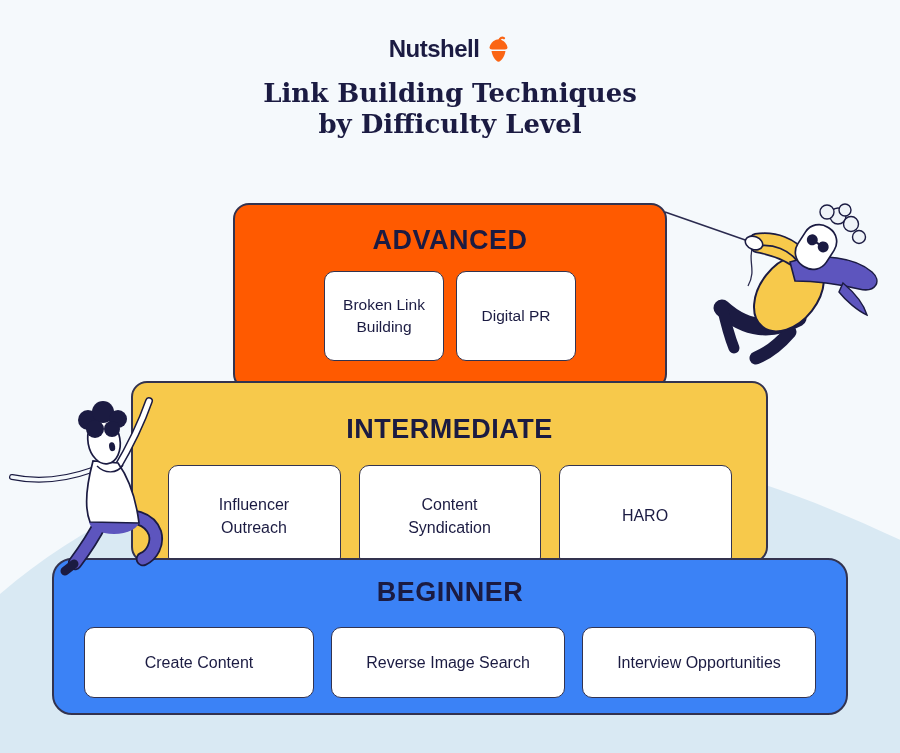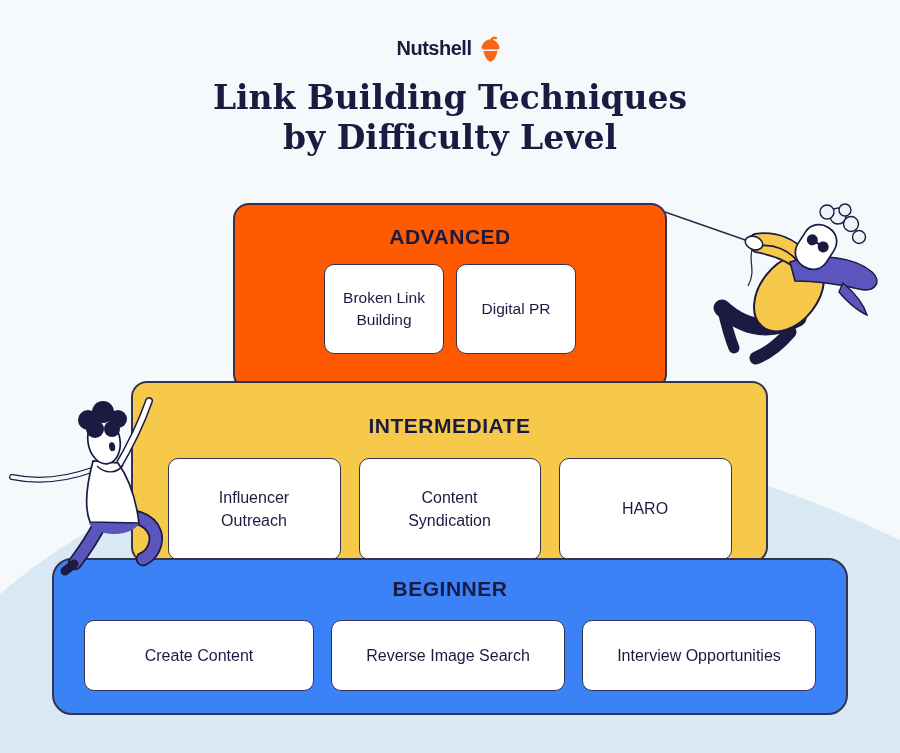--- a/index.html
+++ b/index.html
@@ -9,37 +9,37 @@
     font-family:"Liberation Sans", sans-serif;
   }
   svg.layer { position:absolute; left:0; top:0; pointer-events:none; }
 
   
   .logo-row {
     position:absolute; top:34px; left:0; width:100%;
     display:flex; justify-content:center; align-items:center; gap:7px;
   }
   .logo-text {
-    font-size:20px; font-weight:800; letter-spacing:-0.5px; color:#1B1B42;
+    font-size:24px; font-weight:800; letter-spacing:-0.5px; color:#1B1B42;
   }
   .acorn { width:25px; height:27px; margin-top:2px; }
   .main-title {
     position:absolute; top:78px; left:0; width:100%;
     text-align:center; color:#1B1B42;
     font-family:"DejaVu Serif", serif; font-weight:700;
-    font-size:33px; line-height:1.2;
+    font-size:26px; line-height:1.2;
   }
 
   
   .tier {
     position:absolute; box-sizing:border-box;
     border:2px solid #33334F;
   }
   .tier-label {
-    text-align:center; font-weight:700; font-size:21px;
+    text-align:center; font-weight:700; font-size:27px;
     letter-spacing:0.5px; color:#1B1B42;
   }
   .cards { display:flex; justify-content:center; }
   .card {
     background:#FFFFFF; border:1.5px solid #33334F; border-radius:10px;
     display:flex; align-items:center; justify-content:center;
     text-align:center; color:#1B1B42; font-size:16px; line-height:1.45;
     box-sizing:border-box;
   }
 

